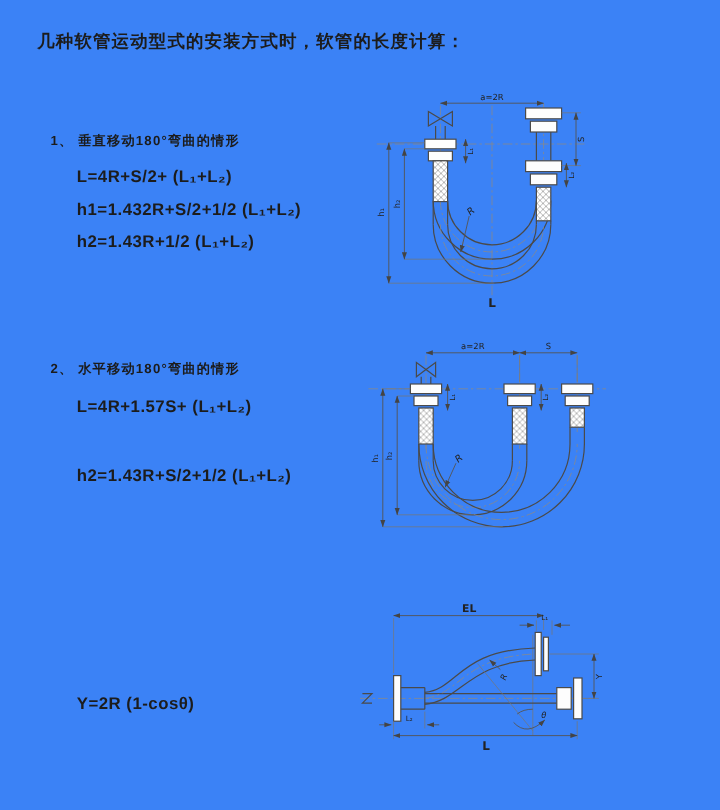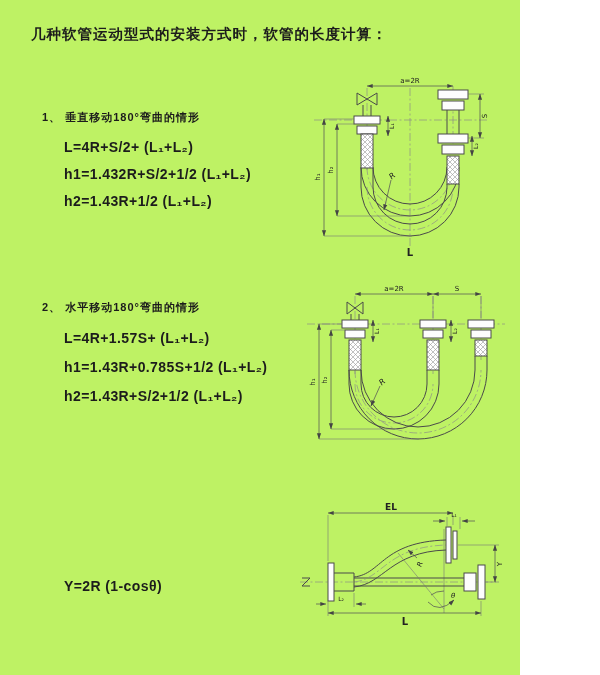--- a/index.html
+++ b/index.html
@@ -1,19 +1,19 @@
 <!DOCTYPE html>
 <html><head>
 <meta charset="utf-8">
 <style>
   html,body{margin:0;padding:0;}
   .page{
     position:relative;
-    width:520px;height:675px;
-    background:#bef264;
+    width:600px;height:675px;
+    background:#3b82f6;
     font-family:"Liberation Sans",sans-serif;
     color:#1c1c1c;
     overflow:hidden;
   }
   .title{
     position:absolute;left:31px;top:25px;
     font-size:14.5px;font-weight:bold;letter-spacing:1px;
     margin:0;
   }
   .heading{
@@ -41,21 +41,20 @@
 
   <h1 class="title">几种软管运动型式的安装方式时，软管的长度计算：</h1>
 
   <div class="heading" style="left:42px;top:110px">1、 垂直移动180°弯曲的情形</div>
   <div class="formula" style="left:64px;top:139px">L=4R+S/2+ (L₁+L₂)</div>
   <div class="formula" style="left:64px;top:166px">h1=1.432R+S/2+1/2 (L₁+L₂)</div>
   <div class="formula" style="left:64px;top:193px">h2=1.43R+1/2 (L₁+L₂)</div>
 
   <div class="heading" style="left:42px;top:300px">2、 水平移动180°弯曲的情形</div>
   <div class="formula" style="left:64px;top:330px">L=4R+1.57S+ (L₁+L₂)</div>
-  <div class="formula" style="left:64px;top:359px">h1=1.43R+0.785S+1/2 (L₁+L₂)</div>
   <div class="formula" style="left:64px;top:388px">h2=1.43R+S/2+1/2 (L₁+L₂)</div>
 
   <div class="formula" style="left:64px;top:578px">Y=2R (1-cosθ)</div>
 
   <svg class="diagram" style="left:310px;top:72px" width="280" height="192" viewBox="0 0 280 192">
     <defs>
       <marker id="a1" viewBox="0 0 10 10" refX="9.5" refY="5" markerWidth="8" markerHeight="8" orient="auto-start-reverse">
         <path d="M0,1.5 L10,5 L0,8.5 Z" fill="#444"></path>
       </marker>
       <pattern id="x1" width="5" height="5" patternUnits="userSpaceOnUse">

